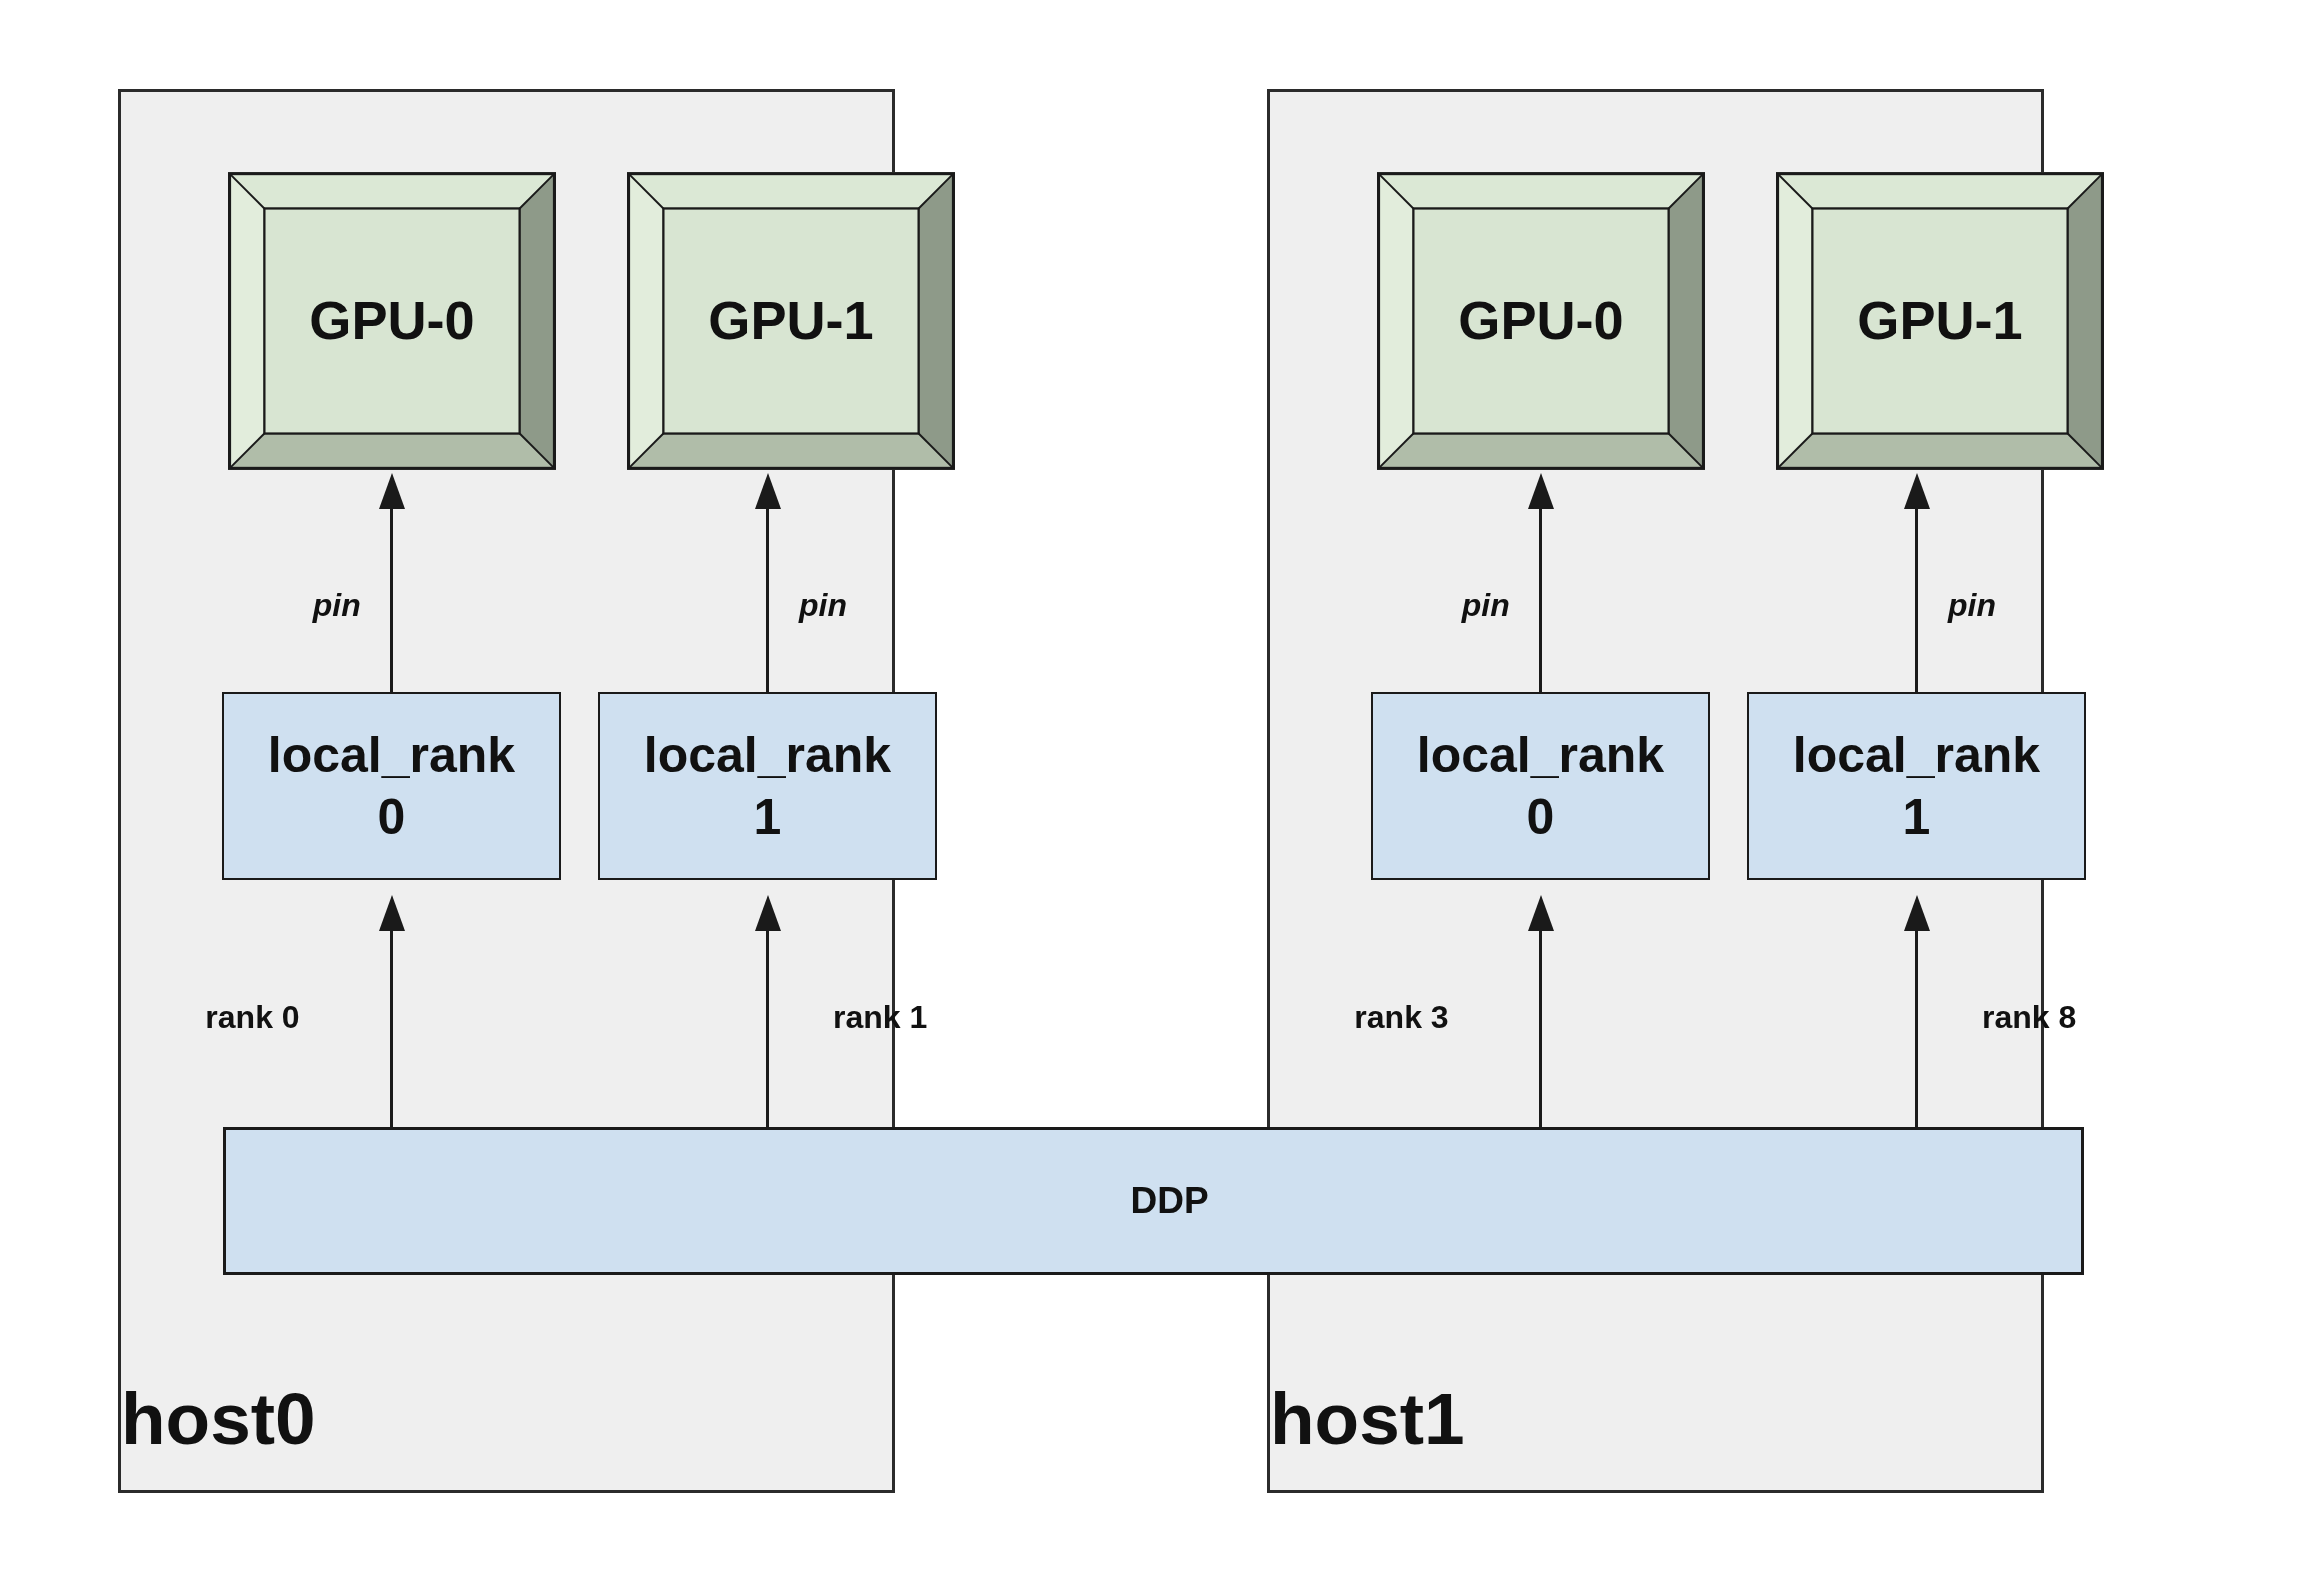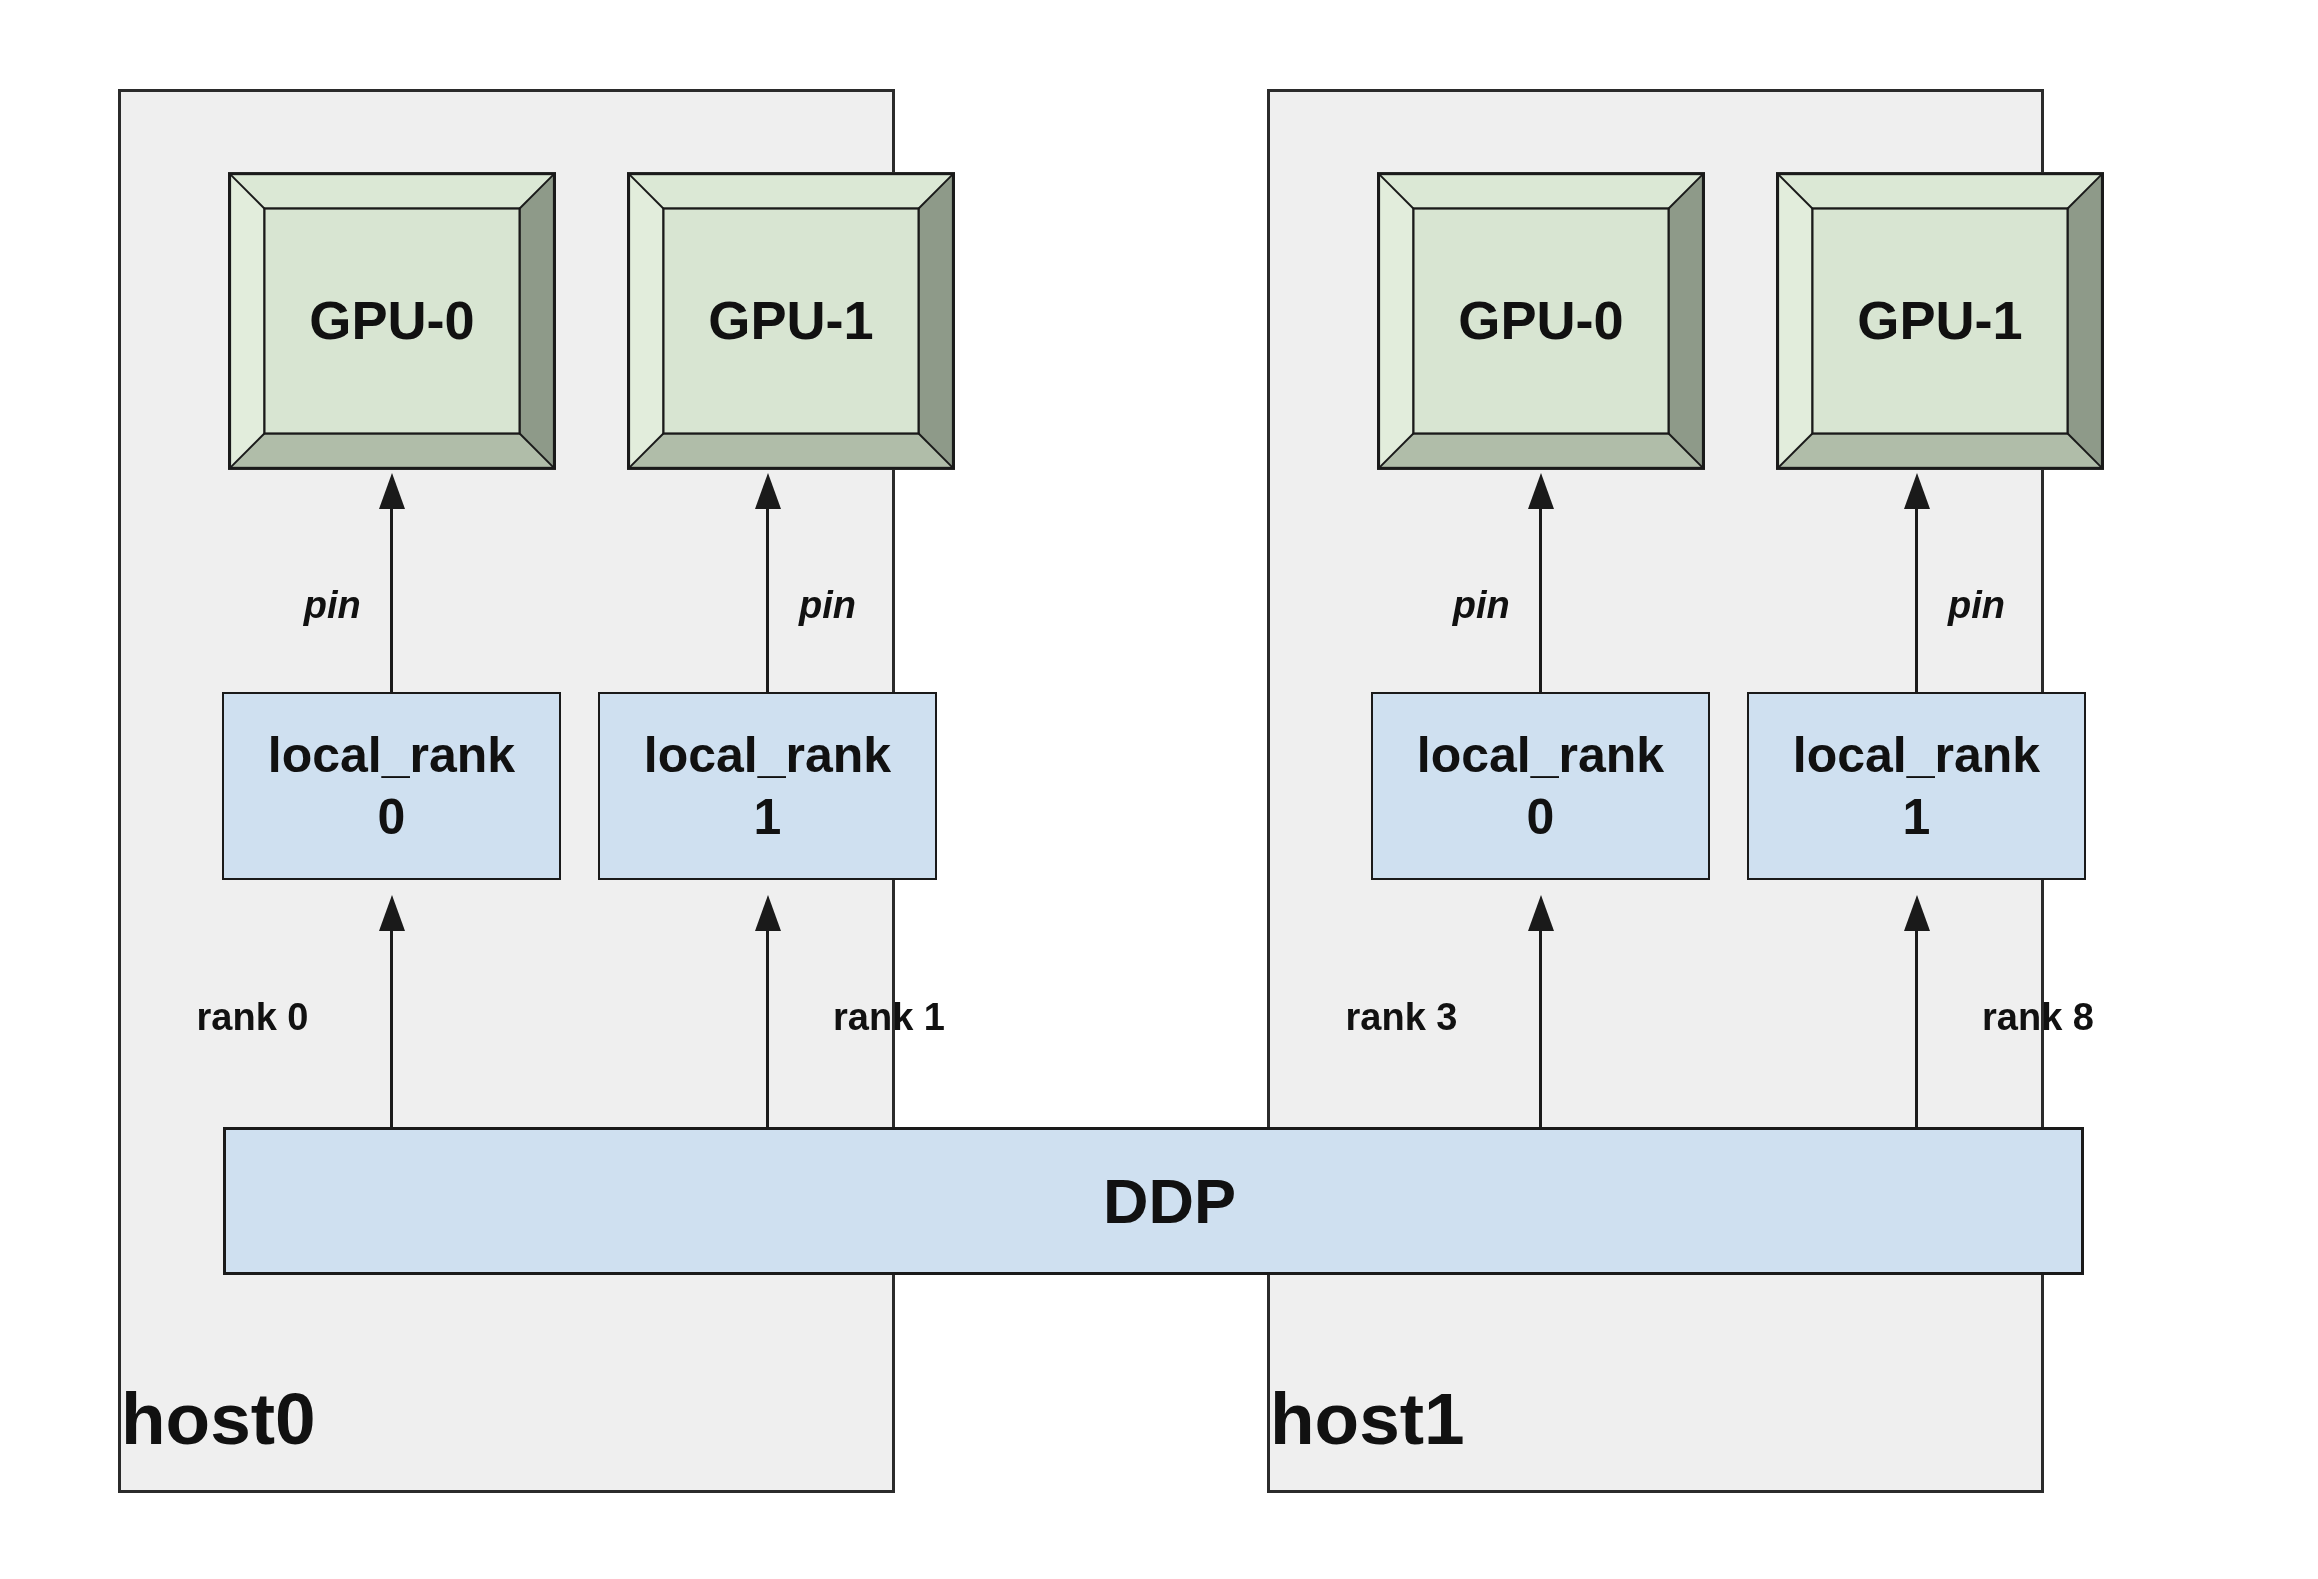--- a/index.html
+++ b/index.html
@@ -80,21 +80,21 @@
   .col1 .arrow-head { left: 634px; }
   .pin-line  { top: 417px; height: 194px; }
   .pin-head  { top: 381px; }
   .rank-line { top: 839px; height: 200px; }
   .rank-head { top: 803px; }
 
   
   .pin-label, .rank-label {
     position: absolute;
     width: 232px; height: 80px; line-height: 80px;
-    font-size: 38px; font-weight: bold;
+    font-size: 32px; font-weight: bold;
     color: var(--text-color, #111111);
     white-space: nowrap;
   }
   .pin-label { font-style: italic; top: 473px; }
   .rank-label { top: 885px; }
   .col0 .pin-label  { left: 7.7px;  text-align: right; }
   .col1 .pin-label  { left: 678px; text-align: left; }
   .col0 .rank-label { left: 15.5px;  text-align: center; }
   .col1 .rank-label { left: 676px; text-align: left; margin-left: 36px; }
 
@@ -112,21 +112,21 @@
     position: absolute;
     left: 223px; top: 1127px;
     width: 1861px; height: 148px;
     box-sizing: border-box;
     background: var(--blue-fill, #cfe0f0);
     border: 3.1px solid var(--box-border, #1a1a1a);
     display: flex; align-items: center; justify-content: center;
     z-index: 5;
   }
   .ddp-label {
-    font-size: 63px; font-weight: bold;
+    font-size: 37px; font-weight: bold;
     color: var(--text-color, #111111);
     margin-left: 32px;
   }
 </style>
 </head>
 <body>
 
 <div id="canvas">
 
   <section class="host host0">

